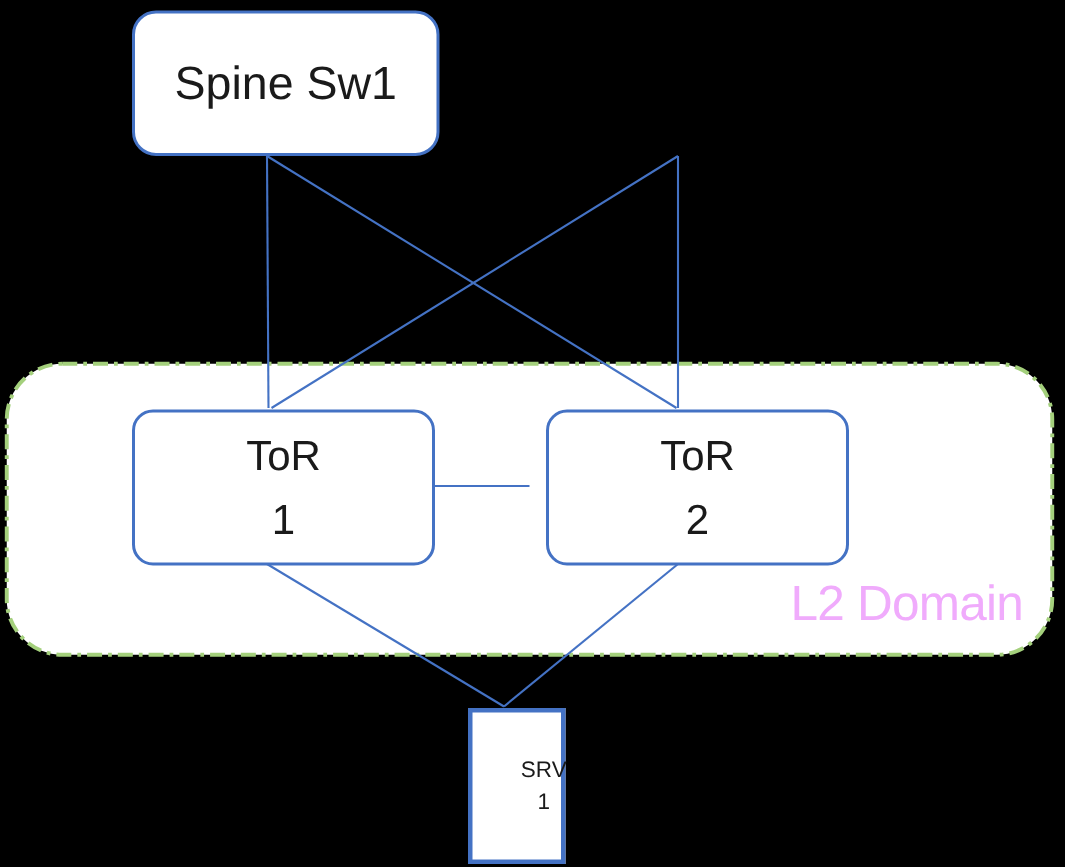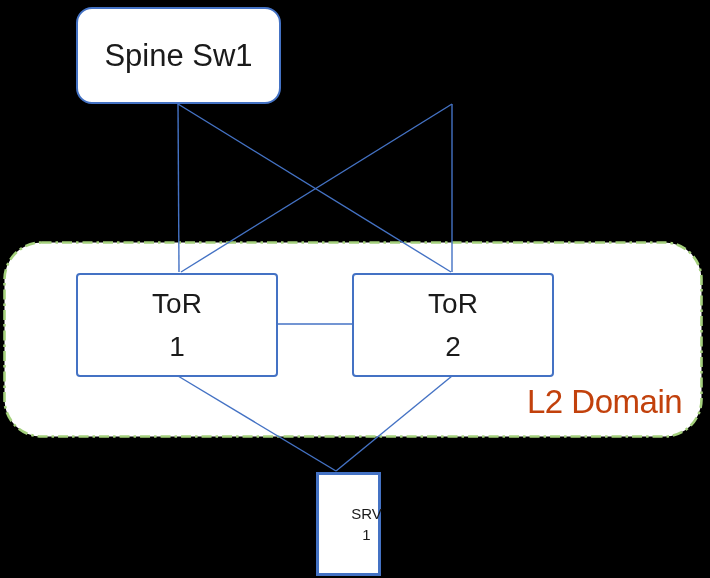--- a/index.html
+++ b/index.html
@@ -26,59 +26,60 @@
     box-sizing: border-box;
     background: #ffffff;
     border: 2.5px solid #4472C4;
     display: flex;
     flex-direction: column;
     align-items: center;
     justify-content: center;
     color: #1a1a1a;
     text-align: center;
     z-index: 2;
+    margin-left: 12px;
   }
   .spine {
     width: 205px;
     height: 97px;
     top: 7px;
     border-radius: 16px;
     font-size: 31px;
   }
   #node-spine1 { left: 76px; }
   #node-spine2 { left: 352px; width: 202px; }
   .tor {
     width: 202px;
     height: 104px;
     top: 273px;
     border-width: 2px;
-    border-radius: 4px;
+    border-radius: 14px;
     font-size: 28px;
     line-height: 43px;
   }
   #node-tor1 { left: 76px; }
   #node-tor2 { left: 352px; }
   .srv {
-    left: 316px;
+    left: 300px;
     top: 472px;
     width: 65px;
     height: 104px;
     border-width: 3px;
     border-radius: 0;
     font-size: 15px;
     line-height: 21px;
     padding-left: 36px;
   }
   .region-label {
     position: absolute;
     left: 527px;
     top: 384px;
     font-size: 33px;
     line-height: 36px;
-    color: #c2410c;
+    color: #f0abfc;
     letter-spacing: -0.5px;
     z-index: 2;
     white-space: nowrap;
   }
 </style>
 </head>
 <body>
 
 <div id="canvas">
 

